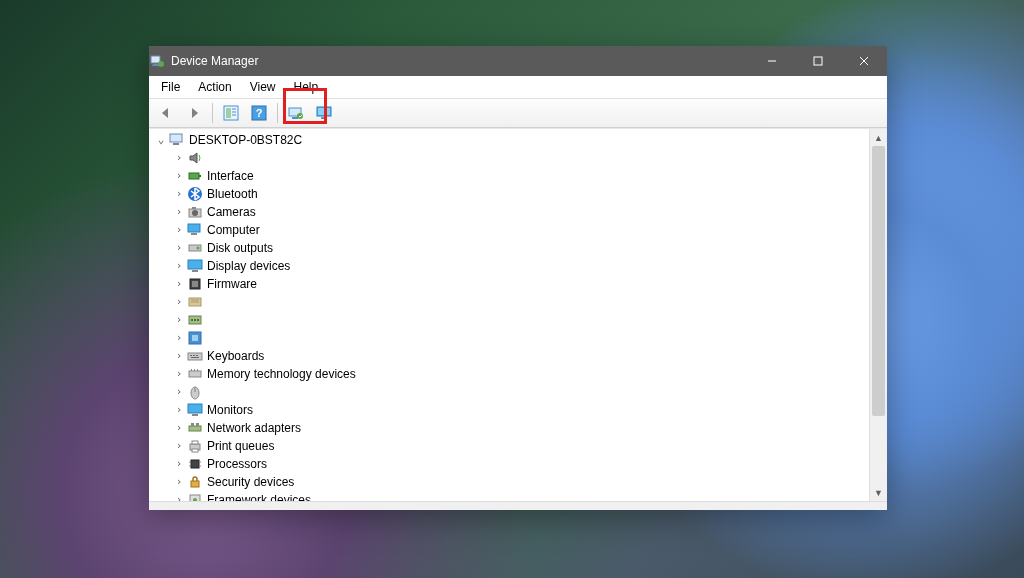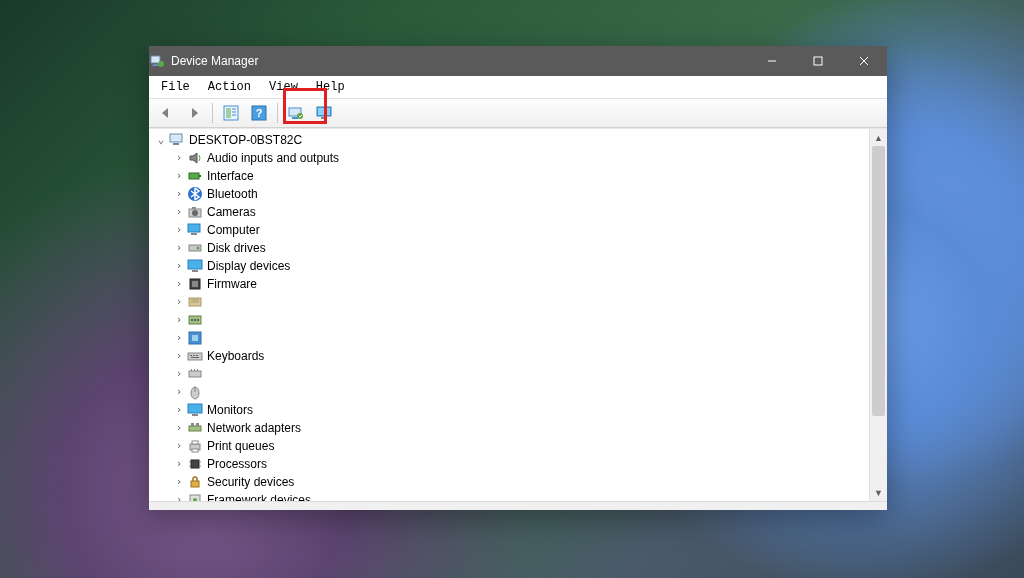--- a/index.html
+++ b/index.html
@@ -9,21 +9,21 @@
     radial-gradient(circle at 20% 85%, #7a5a8c 0%, #5c4470 15%, transparent 35%),
     linear-gradient(135deg,#1a3a2a 0%,#2a5a3a 25%,#3a6a4a 50%,#4a5a6a 75%,#3a4a5a 100%);
   }
   .window{position:absolute;left:149px;top:46px;width:738px;height:464px;background:#fff;box-shadow:0 8px 30px rgba(0,0,0,.35);display:flex;flex-direction:column;}
   .titlebar{height:30px;background:#5a5a5a;color:#fff;display:flex;align-items:center;padding-left:0;}
   .titlebar .appicon{width:16px;height:16px;margin-right:6px;display:flex;align-items:center;justify-content:center;}
   .titlebar .title{flex:0 0 auto;font-size:12px;}
   .titlebar .spacer{flex:1;}
   .winbtn{width:46px;height:30px;display:flex;align-items:center;justify-content:center;color:#fff;}
   .menubar{height:22px;background:#fff;border-bottom:1px solid #e0e0e0;display:flex;align-items:center;padding:0 4px;gap:2px;}
-  .menuitem{padding:2px 8px;cursor:default;font-family:Liberation Mono, monospace;}
+  .menuitem{padding:2px 8px;cursor:default;}
   .toolbar{height:28px;background:linear-gradient(#fdfdfd,#f0f0f0);border-bottom:1px solid #d0d0d0;display:flex;align-items:center;padding:0 4px;gap:2px;}
   .tbtn{width:24px;height:24px;display:flex;align-items:center;justify-content:center;border:1px solid transparent;border-radius:2px;}
   .tsep{width:1px;height:20px;background:#c8c8c8;margin:0 3px;}
   .highlight-box{position:absolute;left:283px;top:88px;width:38px;height:30px;border:3px solid #e02020;z-index:50;pointer-events:none;}
   .content{flex:1;display:flex;border-top:1px solid #e8e8e8;overflow:hidden;}
   .tree{flex:1;overflow:hidden;background:#fff;padding:2px 0 0 6px;}
   .node{display:flex;align-items:center;height:18px;line-height:18px;white-space:nowrap;cursor:default;}
   .expander{width:12px;text-align:center;color:#606060;font-family:monospace;font-size:11px;user-select:none;}
   .dicon{width:16px;height:16px;margin:0 4px 0 2px;display:inline-flex;align-items:center;justify-content:center;}
   .scrollbar{width:17px;background:#f0f0f0;border-left:1px solid #e0e0e0;position:relative;}
@@ -148,21 +148,20 @@
         </div>
         <div id="tree-children">
             <div class="node" style="padding-left: 18px;">
               <span class="expander">›</span>
               <span class="dicon">
                 <svg width="16" height="16" viewBox="0 0 16 16">
                   <path d="M3 6 h3 l4 -3 v10 l-4 -3 h-3 z" fill="#888" stroke="#555"></path>
                   <path d="M12 5 q2 3 0 6" stroke="#5aa84a" fill="none"></path>
                 </svg>
               </span>
-              <span>Audio inputs and outputs</span>
             </div>
             <div class="node" style="padding-left: 18px;">
               <span class="expander">›</span>
               <span class="dicon">
                 <svg width="16" height="16" viewBox="0 0 16 16">
                   <rect x="2" y="5" width="10" height="6" fill="#5aa84a" stroke="#2a6a2a"></rect>
                   <rect x="12" y="7" width="2" height="2" fill="#2a6a2a"></rect>
                 </svg>
               </span>
               <span>Interface</span>
@@ -199,21 +198,21 @@
               <span>Computer</span>
             </div>
             <div class="node" style="padding-left: 18px;">
               <span class="expander">›</span>
               <span class="dicon">
                 <svg width="16" height="16" viewBox="0 0 16 16">
                   <rect x="2" y="5" width="12" height="6" fill="#c8c8c8" stroke="#888"></rect>
                   <circle cx="11" cy="8" r="1.5" fill="#5aa84a"></circle>
                 </svg>
               </span>
-              <span>Disk drives</span>
+              <span>Disk outputs</span>
             </div>
             <div class="node" style="padding-left: 18px;">
               <span class="expander">›</span>
               <span class="dicon">
                 <svg width="16" height="16" viewBox="0 0 16 16">
                   <rect x="1" y="2" width="14" height="9" fill="#4ab0e8" stroke="#2a80c0"></rect>
                   <rect x="5" y="12" width="6" height="2" fill="#888"></rect>
                 </svg>
               </span>
               <span>Display devices</span>
@@ -274,20 +273,21 @@
             <div class="node" style="padding-left: 18px;">
               <span class="expander">›</span>
               <span class="dicon">
                 <svg width="16" height="16" viewBox="0 0 16 16">
                   <rect x="2" y="5" width="12" height="6" fill="#ccc" stroke="#888"></rect>
                   <rect x="4" y="3" width="1" height="2" fill="#888"></rect>
                   <rect x="7" y="3" width="1" height="2" fill="#888"></rect>
                   <rect x="10" y="3" width="1" height="2" fill="#888"></rect>
                 </svg>
               </span>
+              <span>Memory technology devices</span>
             </div>
             <div class="node" style="padding-left: 18px;">
               <span class="expander">›</span>
               <span class="dicon">
                 <svg width="16" height="16" viewBox="0 0 16 16">
                   <ellipse cx="8" cy="9" rx="4" ry="6" fill="#ccc" stroke="#888"></ellipse>
                   <line x1="8" y1="3" x2="8" y2="8" stroke="#888"></line>
                 </svg>
               </span>
             </div>

